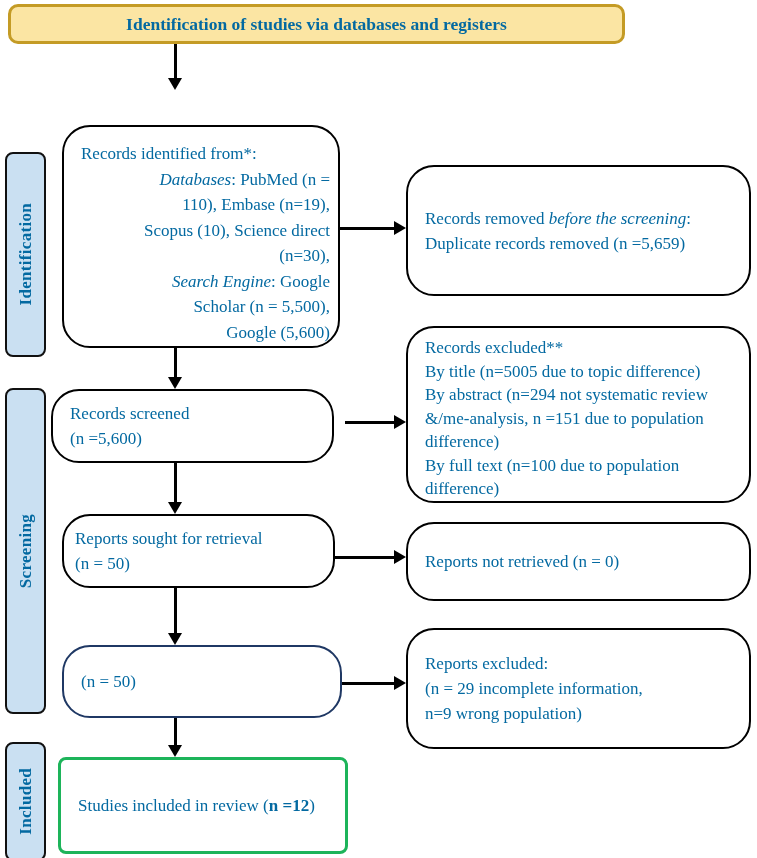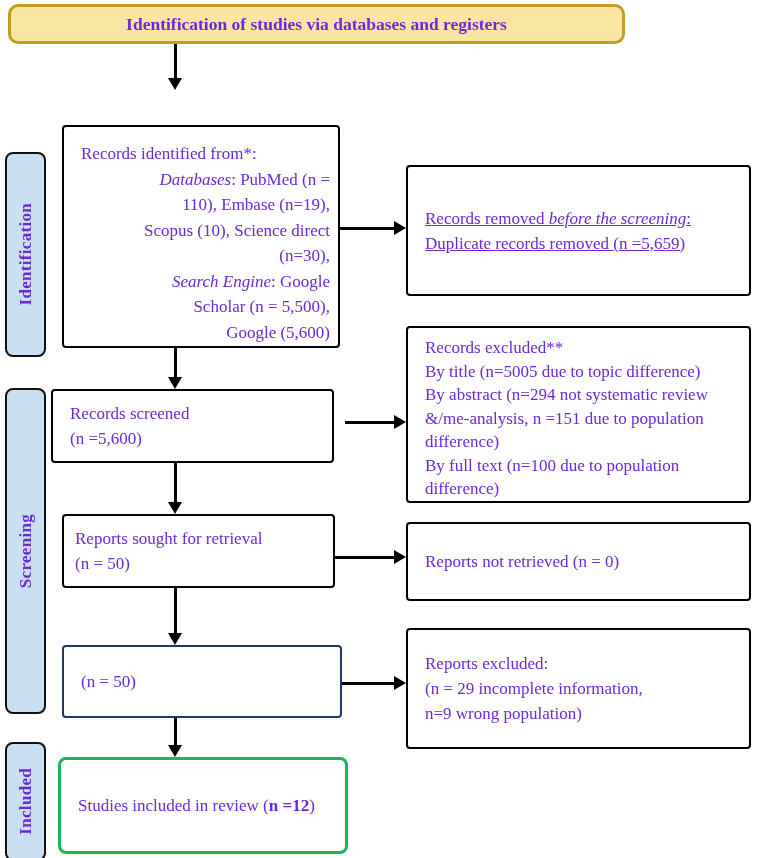--- a/index.html
+++ b/index.html
@@ -1,21 +1,21 @@
 <!DOCTYPE html>
 <html style="--header-fill: #fbe5a3; --header-border: #c49b25; --stage-fill: #cae0f2; --box-border: #000000; --eligibility-border: #1f3864; --included-border: #1db45a; --arrow: #000000;"><head>
 <meta charset="utf-8">
 <style>
   html,body{margin:0;padding:0;background:#fff;}
   #canvas{
     position:relative;
     width:757px;height:858px;
     background:#ffffff;
     font-family:"Liberation Serif", serif;
-    color:#6d28d9;
+    color:#0369a1;
     overflow:hidden;
   }
   
   .header-box{
     position:absolute;left:8px;top:4px;width:611px;height:34px;
     background:var(--header-fill);
     border:3px solid var(--header-border);
     border-radius:10px;
     display:flex;align-items:center;justify-content:center;
     font-weight:bold;font-size:17.5px;
@@ -33,34 +33,34 @@
     font-weight:bold;font-size:17px;letter-spacing:.3px;white-space:nowrap;
   }
   #stage-identification{top:152px;height:201px;}
   #stage-screening{top:388px;height:322px;}
   #stage-included{top:742px;height:115px;}
   
   .fbox{
     position:absolute;
     background:#fff;
     border:2.8px solid var(--box-border);
-    border-radius:4px;
+    border-radius:28px;
     font-size:17px;line-height:25px;
     box-sizing:border-box;
   }
   .fbox .pad{padding:14px 8px 0 17px;}
   .fbox.center{display:flex;flex-direction:column;justify-content:center;padding-left:17px;padding-right:6px;}
   .tline{white-space:nowrap;}
   .tline.indent{padding-left:26px;text-align:right;}
   #box-records-identified{left:62px;top:125px;width:278px;height:223px;line-height:25.5px;}
   #box-records-screened{left:51px;top:389px;width:283px;height:74px;}
   #box-reports-sought{left:62px;top:514px;width:273px;height:74px;padding-left:11px;}
   #box-reports-assessed{left:62px;top:645px;width:280px;height:73px;border-color:var(--eligibility-border);}
   #box-studies-included{left:58px;top:757px;width:290px;height:97px;border-color:var(--included-border);border-width:3.2px;border-radius:8px;}
-  #box-records-removed{left:406px;top:165px;width:345px;height:131px;text-decoration:underline;}
+  #box-records-removed{left:406px;top:165px;width:345px;height:131px;}
   #box-records-excluded{left:406px;top:326px;width:345px;height:177px;line-height:23.5px;}
   #box-records-excluded .pad{padding-top:8px;}
   #box-reports-not-retrieved{left:406px;top:522px;width:345px;height:79px;}
   #box-reports-excluded{left:406px;top:628px;width:345px;height:121px;}
   
   .varrow{position:absolute;width:14px;}
   .varrow .line{position:absolute;left:5.5px;top:0;width:3px;height:calc(100% - 11px);background:var(--arrow);}
   .varrow .head{position:absolute;bottom:0;left:0;width:0;height:0;
     border-left:7px solid transparent;border-right:7px solid transparent;border-top:12px solid var(--arrow);}
   .harrow{position:absolute;height:14px;}

